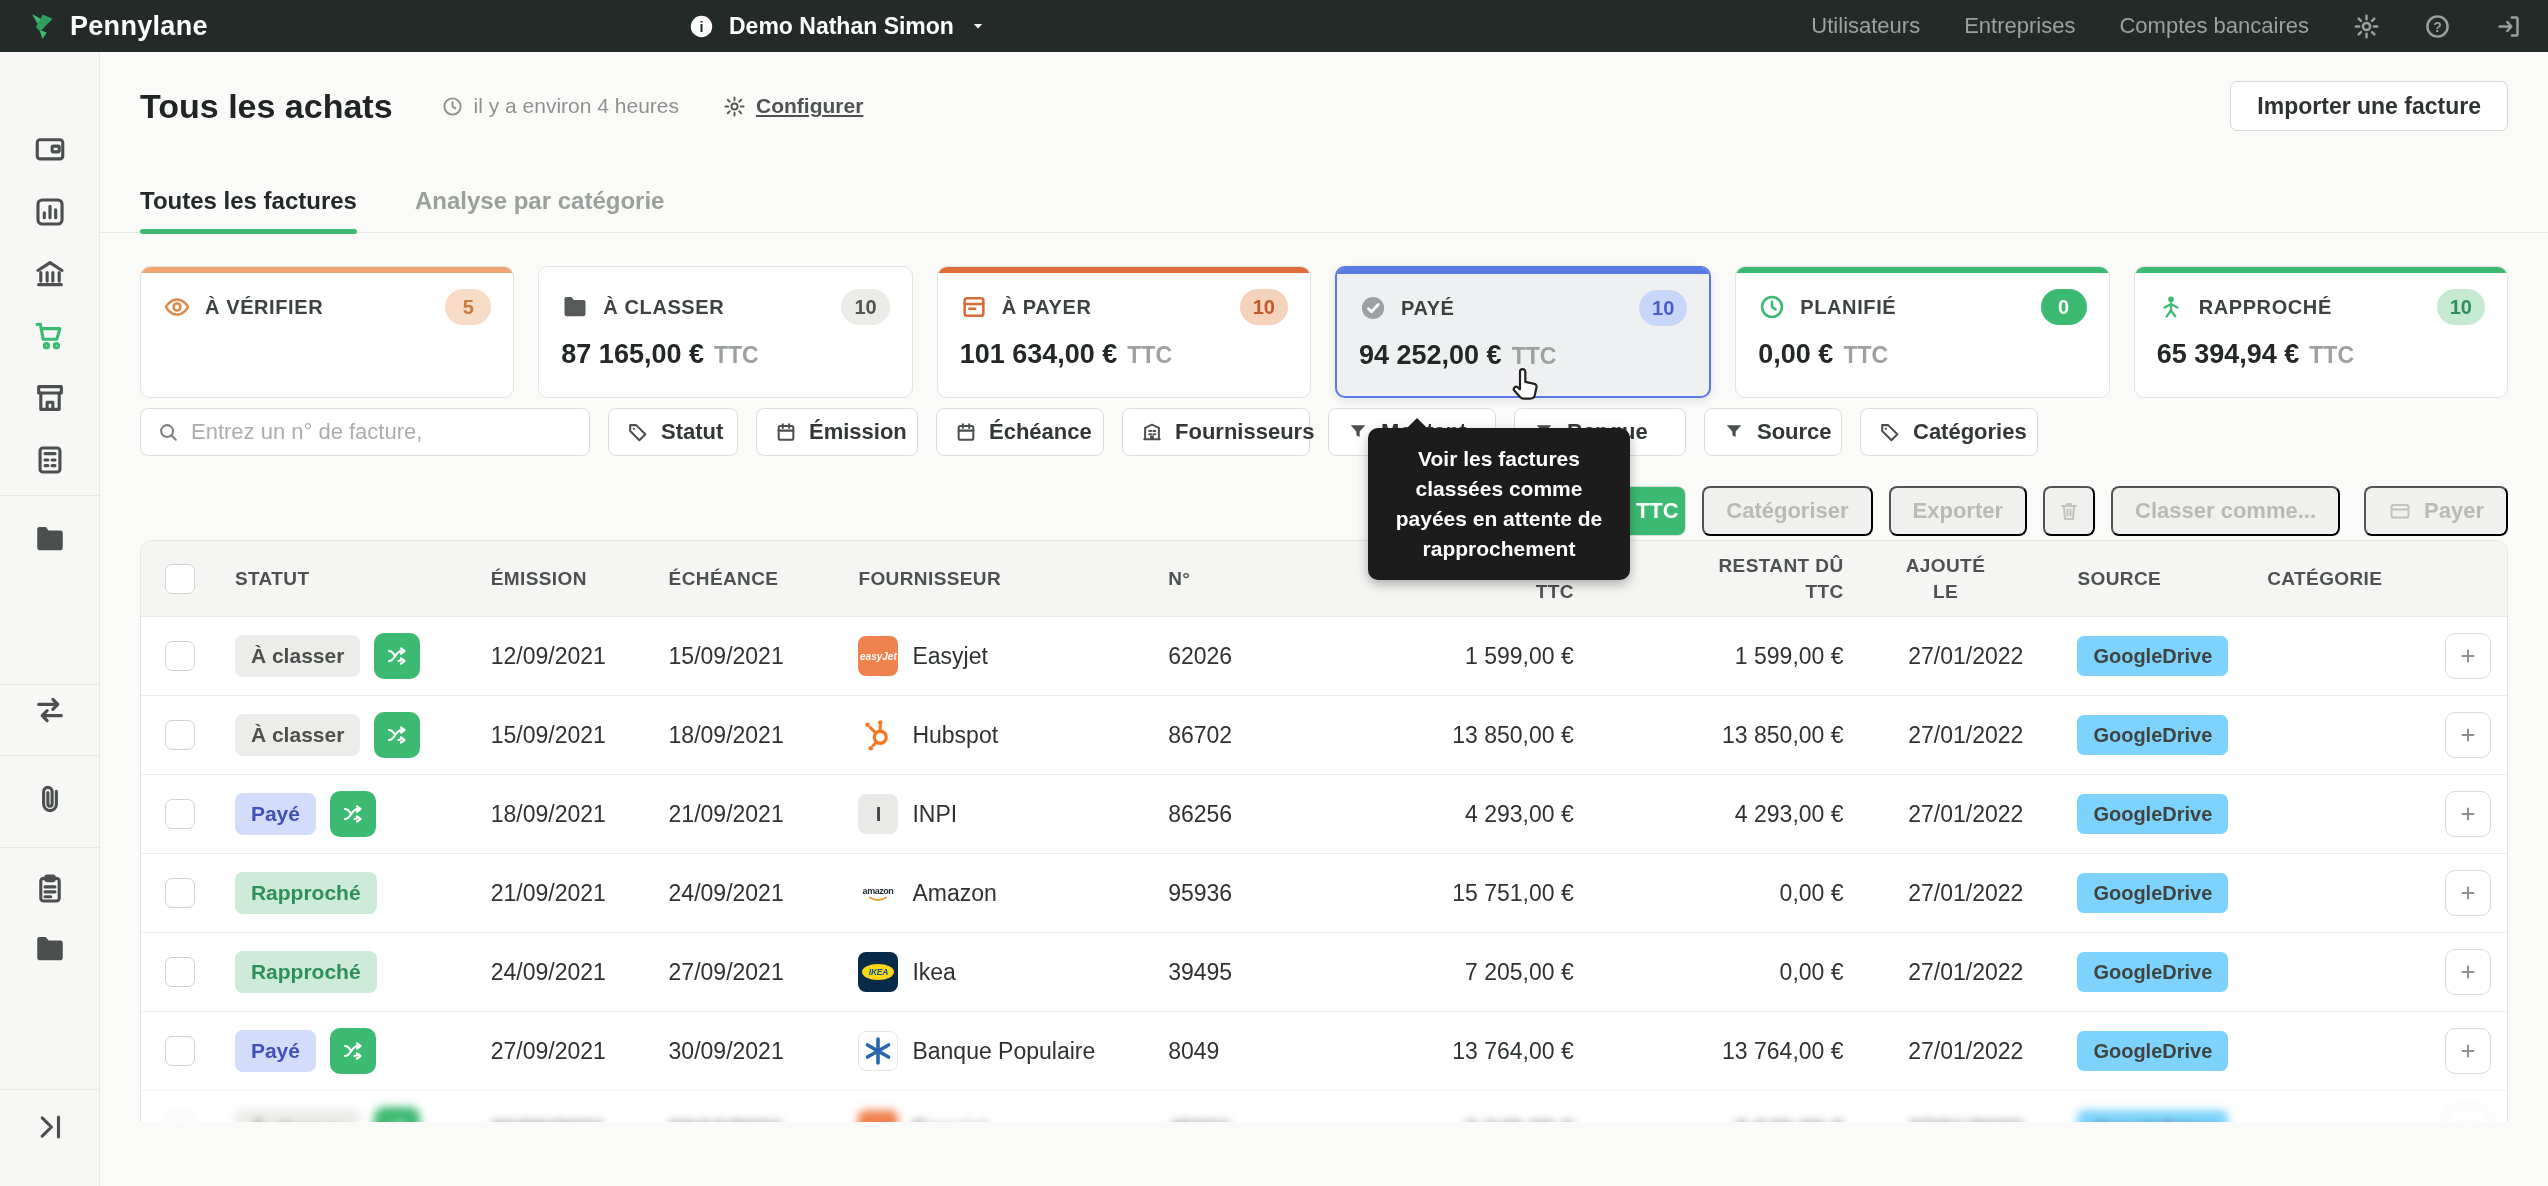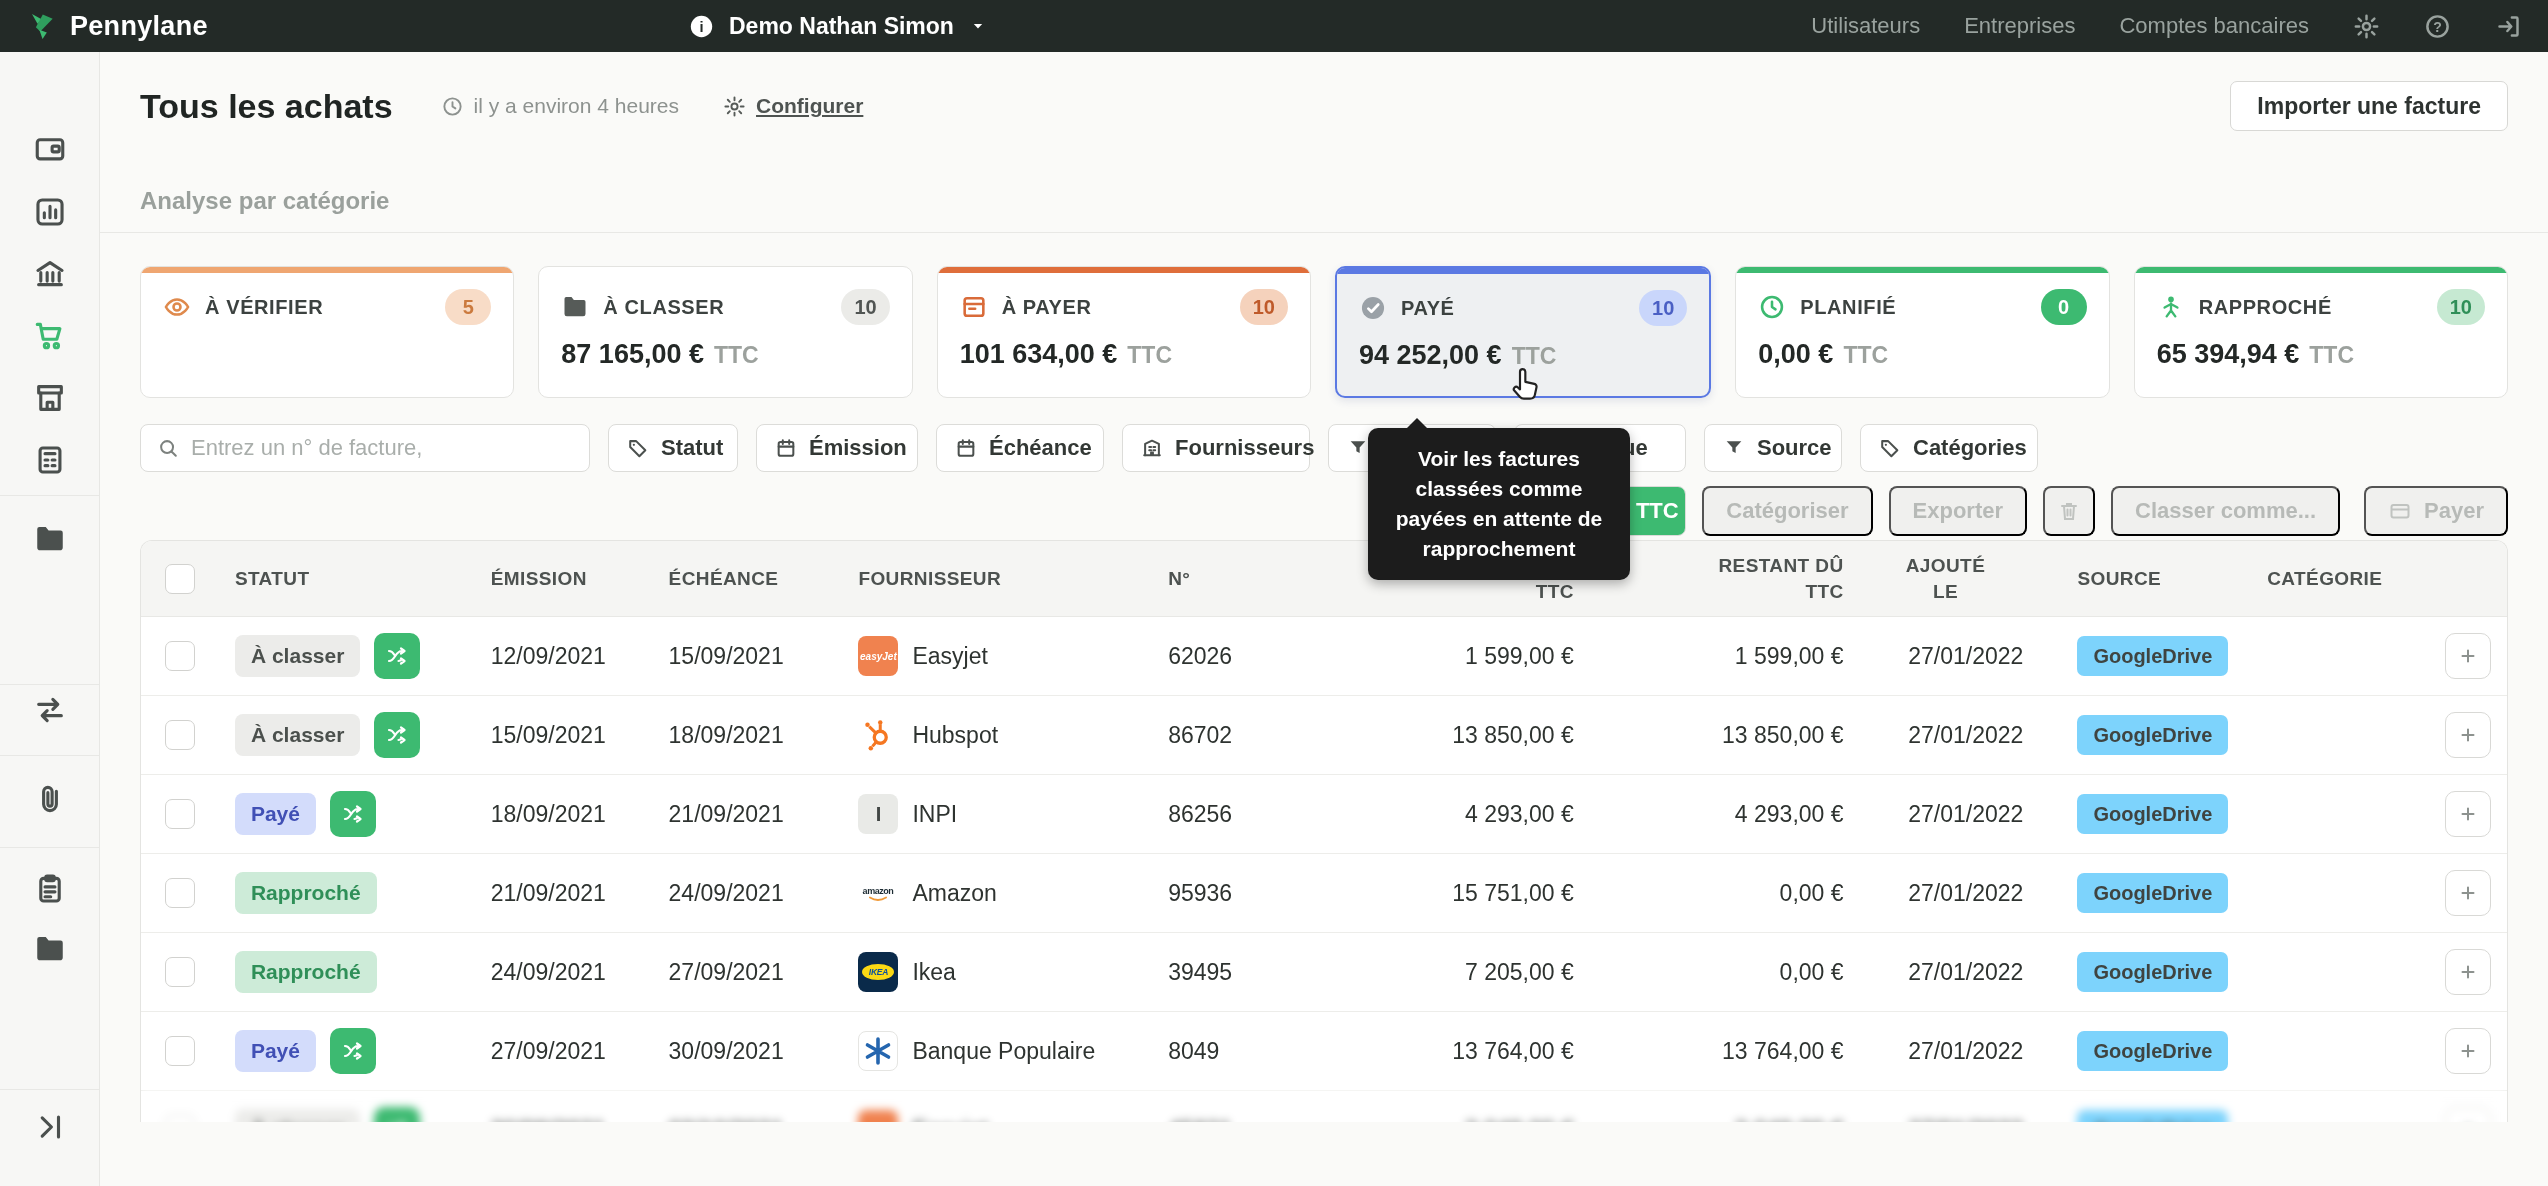--- a/index.html
+++ b/index.html
@@ -54,21 +54,21 @@
   .ci-eye{color:#df8a4d}.ci-folder{color:#565b58}.ci-invoice{color:#d96b39}.ci-clock{color:#3dba71}.ci-person{color:#3dba71}
   .card-label { font-size:20px; font-weight:bold; color:#3c4240; letter-spacing:.6px; white-space:nowrap; }
   .card-count { margin-left:auto; min-width:46px; height:36px; border-radius:18px; display:flex; align-items:center; justify-content:center; font-size:20px; font-weight:bold; padding:0 13px; }
   .cp-orange-light{background:#f8dcc7;color:#cb7a3e} .cp-none{background:#ebebe8;color:#515553}
   .cp-orange{background:#f5d2bc;color:#bf5a2a} .cp-blue{background:#c9d6fb;color:#4a5fc4}
   .cp-green-solid{background:#3dba71;color:#fff} .cp-green{background:#c6e9d2;color:#2f8f58}
   .card-amount { margin-top:14px; font-size:27px; font-weight:bold; color:#23282 6; color:#232826; display:flex; align-items:baseline; gap:10px; white-space:nowrap; }
   .card-amount .ttc { font-size:23px; color:#9ca19d; font-weight:600; }
 
   
-  .filters { position:absolute; top:372px; left:40px; display:flex; gap:18px; align-items:flex-start; }
+  .filters { position:absolute; top:356px; left:40px; display:flex; gap:18px; align-items:flex-start; }
   .search { width:450px; height:48px; display:flex; align-items:center; gap:12px; padding:0 16px; background:#fff; border:1.5px solid #dcdcd9; border-radius:8px; }
   .search .ic { width:22px; height:22px; color:#7c817e; flex:none; }
   .search input { border:none; outline:none; flex:1; font-size:22px; color:#2e3331; font-family:inherit; min-width:0; }
   .search input::placeholder { color:#a9aeab; }
   .chip { height:48px; background:#fff; border:1.5px solid #dcdcd9; border-radius:8px; display:flex; align-items:center; gap:12px; font-size:22px; font-weight:600; color:#333835; padding-left:18px; cursor:pointer; flex:none; }
   .chip .ic { width:22px; height:22px; color:#4b504e; flex:none; }
 
   
   .toolbar { position:absolute; top:434px; right:40px; display:flex; gap:16px; align-items:center; }
   .toggle { display:flex; border:1.5px solid #dcdcd9; border-radius:8px; overflow:hidden; height:50px; }
@@ -270,20 +270,21 @@
             <circle cx="12" cy="12" r="3.2"></circle>
             <path d="M12 2.5v3M12 18.5v3M2.5 12h3M18.5 12h3M5 5l2.1 2.1M16.9 16.9L19 19M19 5l-2.1 2.1M7.1 16.9L5 19"></path>
           </svg>
       </span>
       <span class="lbl">Configurer</span>
     </span>
     <button class="import-btn">Importer une facture</button>
   </div>
 
   <div class="tabs">
+      <div class="tab active">Toutes les factures</div>
       <div class="tab">Analyse par catégorie</div>
     </div>
 
   <div class="cards">
       <div class="card">
         <div class="strip strip-orange-light"></div>
      <div class="card-top">
        <span class="ic card-ic ci-eye">
             <svg viewBox="0 0 24 24" fill="none" stroke="currentColor" stroke-width="2.2" stroke-linecap="round" stroke-linejoin="round">
               <path d="M2.5 12S6 5.5 12 5.5 21.5 12 21.5 12 18 18.5 12 18.5 2.5 12 2.5 12z"></path>

